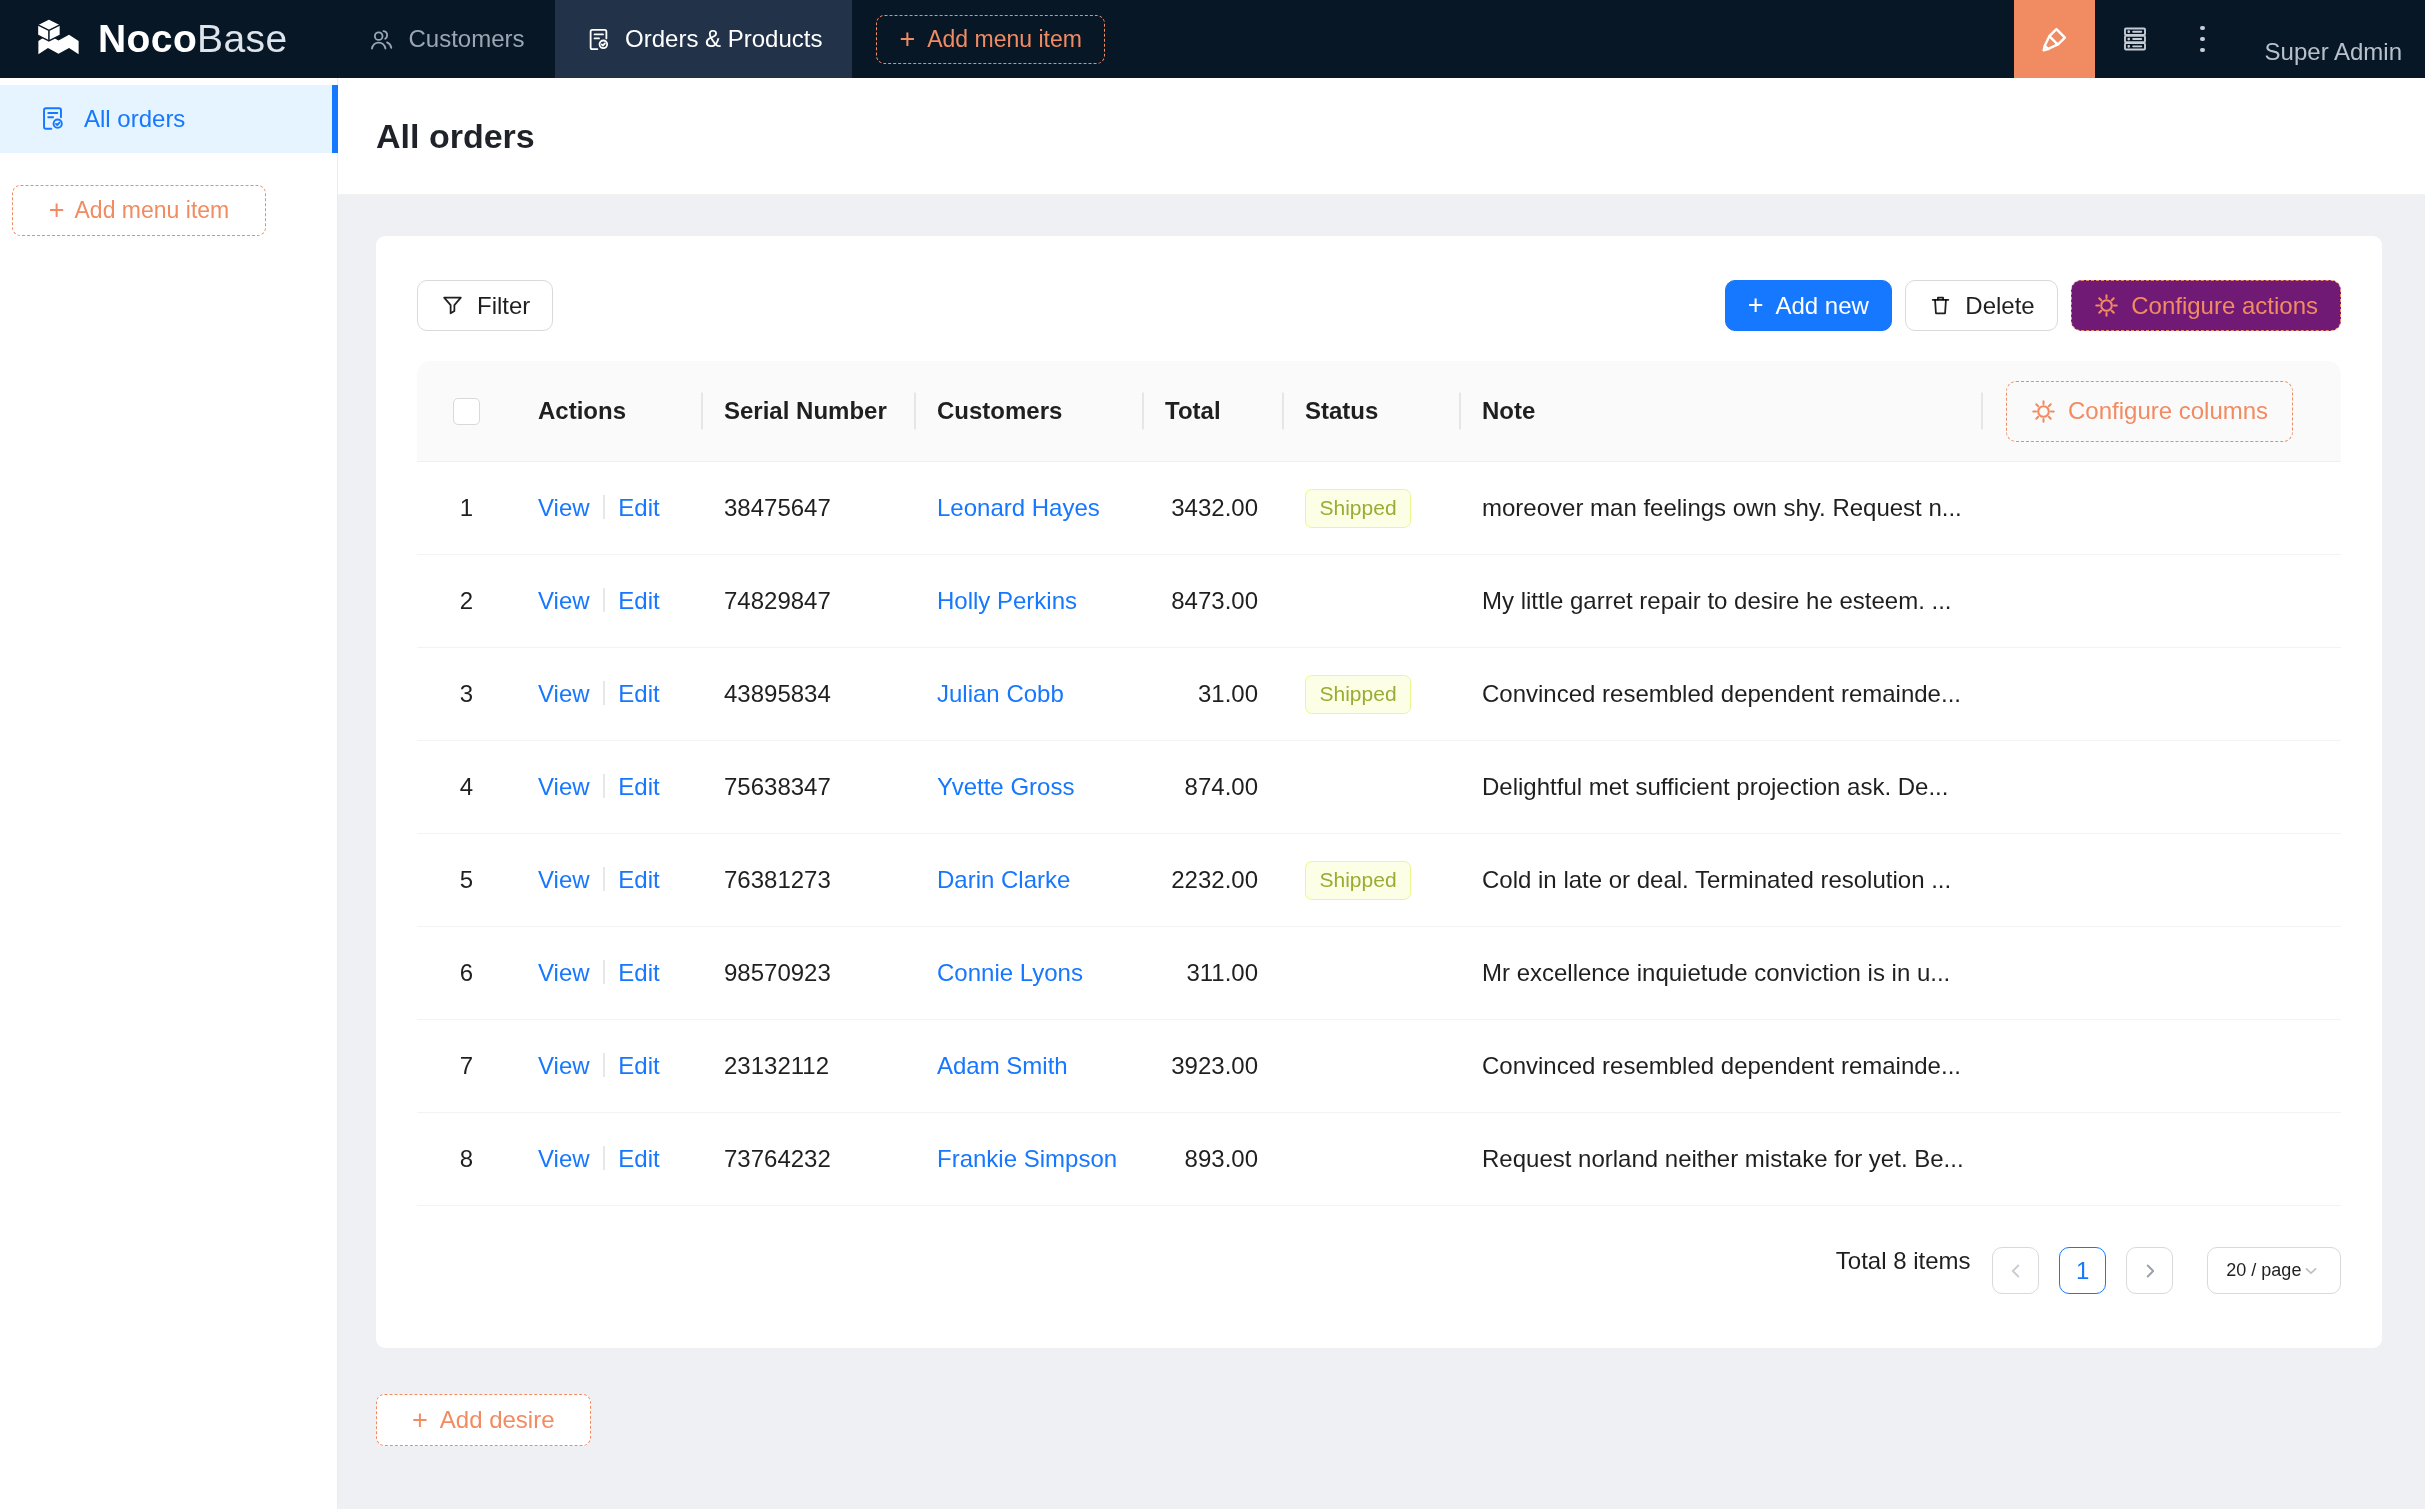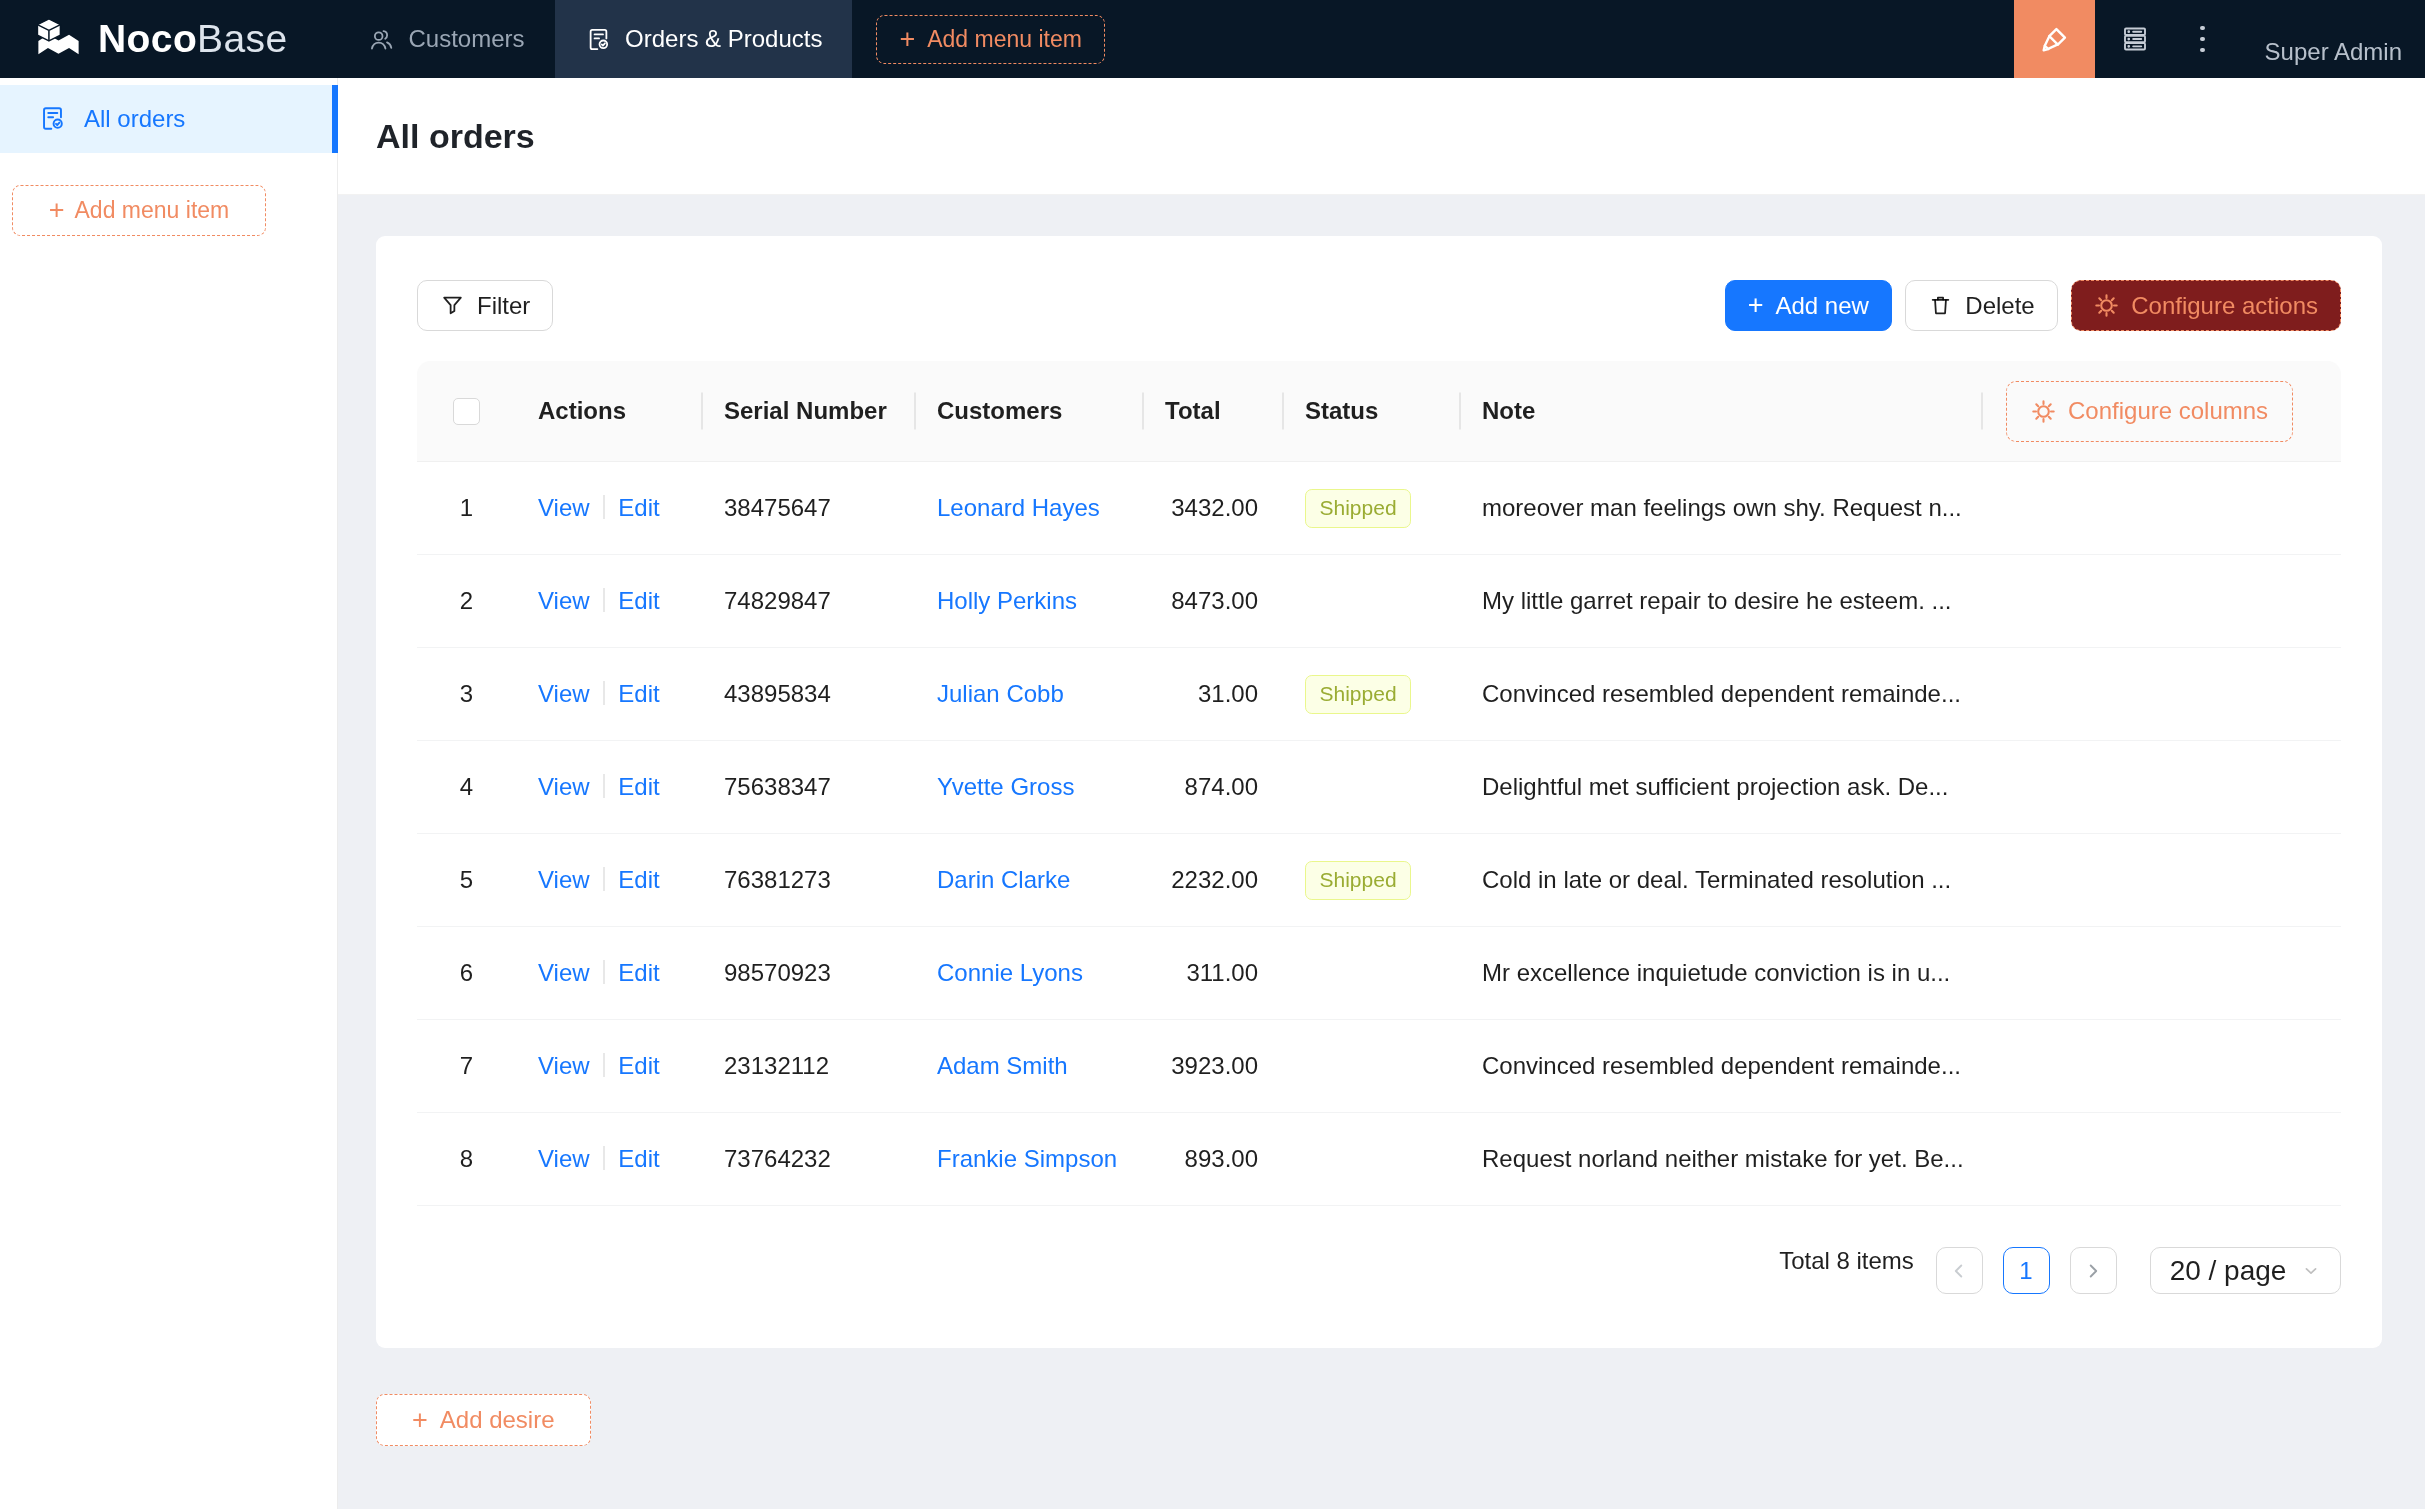--- a/index.html
+++ b/index.html
@@ -64,21 +64,21 @@
   .page-title{font-size:34px;font-weight:600;color:#1f2329;}
   .content{position:absolute;top:117px;left:0;right:0;bottom:0;background:var(--gray-bg);padding:41px 44px 0 38px;overflow:hidden;}
   .card{background:#fff;border-radius:9px;padding:44px 41px 54px 41px;}
 
   
   .toolbar{display:flex;align-items:center;margin-bottom:30px;}
   .btn{height:51px;border-radius:10px;font-size:24px;display:inline-flex;align-items:center;gap:12px;padding:0 22px;
     border:1.7px solid #d9d9d9;background:#fff;color:var(--text);cursor:pointer;font-family:inherit;white-space:nowrap;}
   .btn .bico{width:25px;height:25px;}
   .btn-primary{background:var(--primary-blue);border-color:var(--primary-blue);color:#fff;}
-  .btn-dashed-orange{border:1.7px dashed var(--accent-orange);color:var(--accent-orange);background:#7f1d1d;}
+  .btn-dashed-orange{border:1.7px dashed var(--accent-orange);color:var(--accent-orange);background:#701a75;}
   .toolbar-right{margin-left:auto;display:flex;gap:13.5px;}
 
   
   .table{width:1924px;}
   .grid-cols{display:grid;grid-template-columns:99px 186px 213px 228px 140px 177px 522px 359px;}
   .thead{height:101px;background:#fafafa;border-radius:13.5px 13.5px 0 0;border-bottom:1.7px solid var(--border);align-items:center;}
   .th{font-size:24px;font-weight:600;color:var(--text);padding:0 22px;position:relative;display:flex;align-items:center;height:100%;white-space:nowrap;}
   .th-sel{justify-content:center;padding:0;}
   .sep::before{content:"";position:absolute;left:-0.8px;top:50%;transform:translateY(-50%);width:1.7px;height:37px;background:rgba(5,5,5,0.08);}
   .th-config{justify-content:flex-start;padding:0 0 0 24px;}
@@ -96,22 +96,22 @@
     border:1.7px solid var(--shipped-border);border-radius:6.8px;color:var(--shipped-text);font-size:21px;}
 
   
   .pagination{display:flex;align-items:flex-start;justify-content:flex-end;margin-top:41px;gap:20px;}
   .pag-total{font-size:24px;margin-right:1.7px;}
   .pag-btn{width:47px;height:47px;border:1.7px solid #d9d9d9;border-radius:10px;background:#fff;display:flex;align-items:center;justify-content:center;color:#9aa0a6;cursor:pointer;}
   .pag-btn svg{width:22px;height:22px;}
   .pag-btn.disabled{color:#c9cdd1;cursor:default;}
   .pag-current{width:47px;height:47px;border:1.7px solid var(--primary-blue);color:var(--primary-blue);border-radius:10px;background:#fff;
     display:flex;align-items:center;justify-content:center;font-size:24px;cursor:pointer;}
-  .pag-size{height:47px;border:1.7px solid #d9d9d9;border-radius:10px;background:#fff;display:flex;align-items:center;gap:15px;
-    padding:0 18.6px;font-size:28px;margin-left:13.5px;cursor:pointer;white-space:nowrap;}
+  .pag-size{height:47px;border:1.7px solid #d9d9d9;border-radius:10px;background:#fff;display:flex;align-items:center;
+    padding:0 18.6px;font-size:18px;margin-left:13.5px;cursor:pointer;white-space:nowrap;}
   .pag-size svg{width:20px;height:20px;color:#bfbfbf;}
 
   
   .add-block{margin-top:46px;height:52px;padding:0 35px;border:1.7px dashed var(--accent-orange);border-radius:8.5px;background:#fff;
     color:var(--accent-orange);font-size:24px;display:inline-flex;align-items:center;gap:12px;cursor:pointer;font-family:inherit;}
 </style>
 </head>
 <body>
 
 <header class="topbar">

